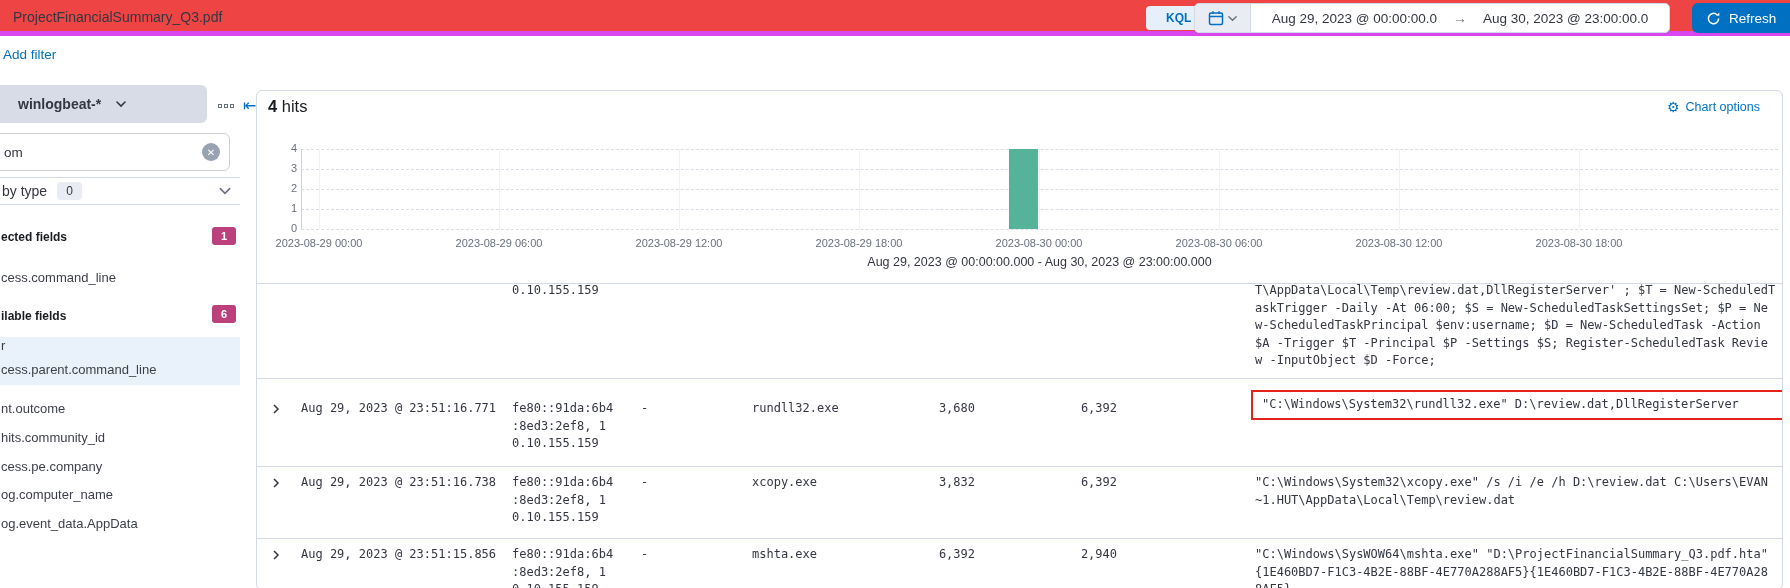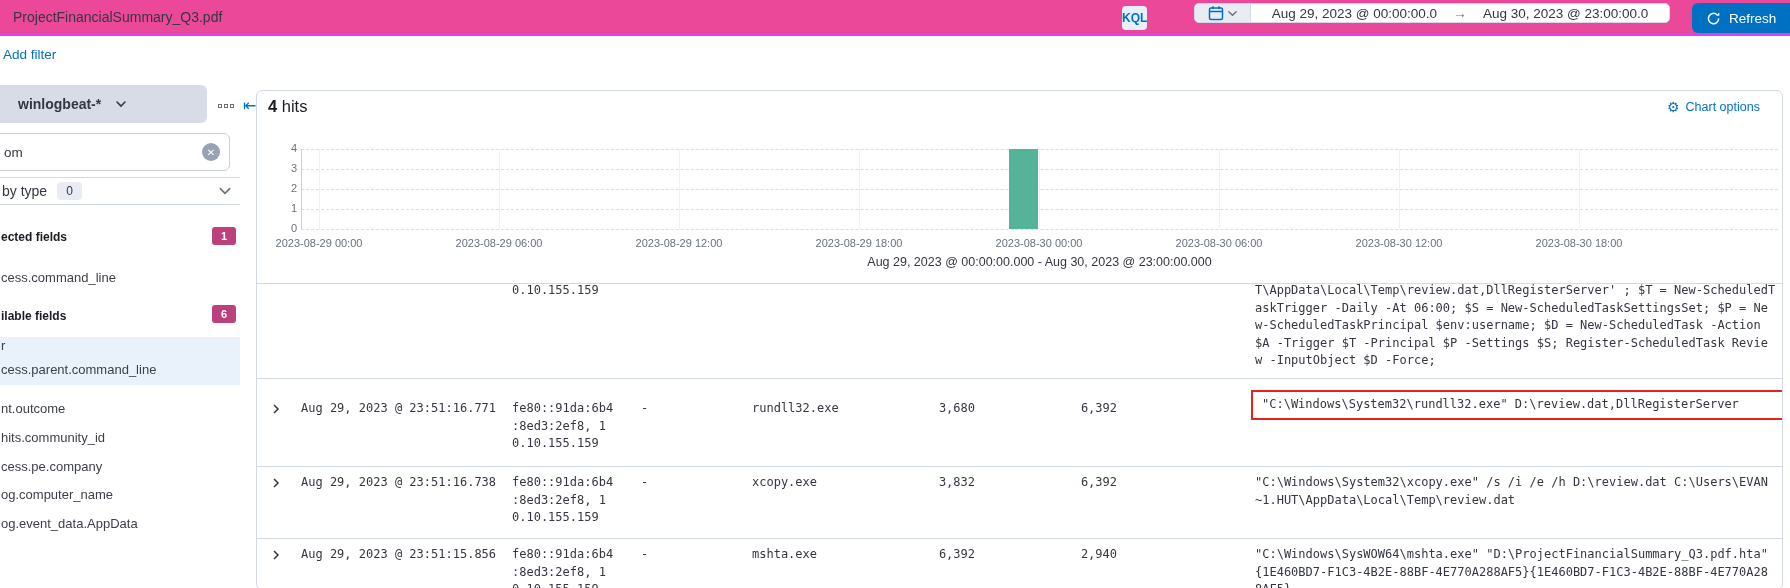--- a/index.html
+++ b/index.html
@@ -2,26 +2,26 @@
 <html><head>
 <meta charset="utf-8">
 <style>
   * { margin:0; padding:0; box-sizing:border-box; }
   html,body { width:1790px; height:588px; overflow:hidden; background:#fff;
     font-family:"Liberation Sans","DejaVu Sans",sans-serif; color:#343741; }
   .app { position:relative; width:1790px; height:588px; }
 
   
   .topbar { position:absolute; left:0; top:0; width:1790px; height:36px;
-    background:#ec4899; border-bottom:2px solid #d946ef; }
+    background:#ef4444; border-bottom:5px solid #d946ef; }
   .query-text { position:absolute; left:13px; top:9px; font-size:14px; color:#343741; }
-  .kql-badge { position:absolute; left:1122px; top:6px; height:24px; padding:0 0;
+  .kql-badge { position:absolute; left:1146px; top:6px; height:24px; padding:0 20px;
     background:#e7effa; border-radius:4px; color:#0071c2; font-size:12px; font-weight:700;
     display:flex; align-items:center; }
-  .dategroup { position:absolute; left:1194px; top:3px; width:476px; height:20px;
+  .dategroup { position:absolute; left:1194px; top:3px; width:476px; height:30px;
     border:1px solid #d3dae6; border-radius:5px; background:#fff; display:flex; align-items:stretch; overflow:hidden; }
   .cal-btn { width:56px; background:#e9edf3; border-right:1px solid #d3dae6;
     display:flex; align-items:center; justify-content:center; gap:3px; cursor:pointer; }
   .dates { flex:1; display:flex; align-items:center; justify-content:center; gap:16px;
     font-size:13.5px; color:#343741; }
   .date-arrow { color:#69707d; font-size:14px; }
   .refresh-btn { position:absolute; left:1692px; top:3px; width:106px; height:30px;
     background:#0071c2; border:none; border-radius:6px; color:#fff; font-size:13.5px;
     display:flex; align-items:center; justify-content:flex-start; gap:8px; padding-left:14px;
     font-family:inherit; cursor:pointer; }

